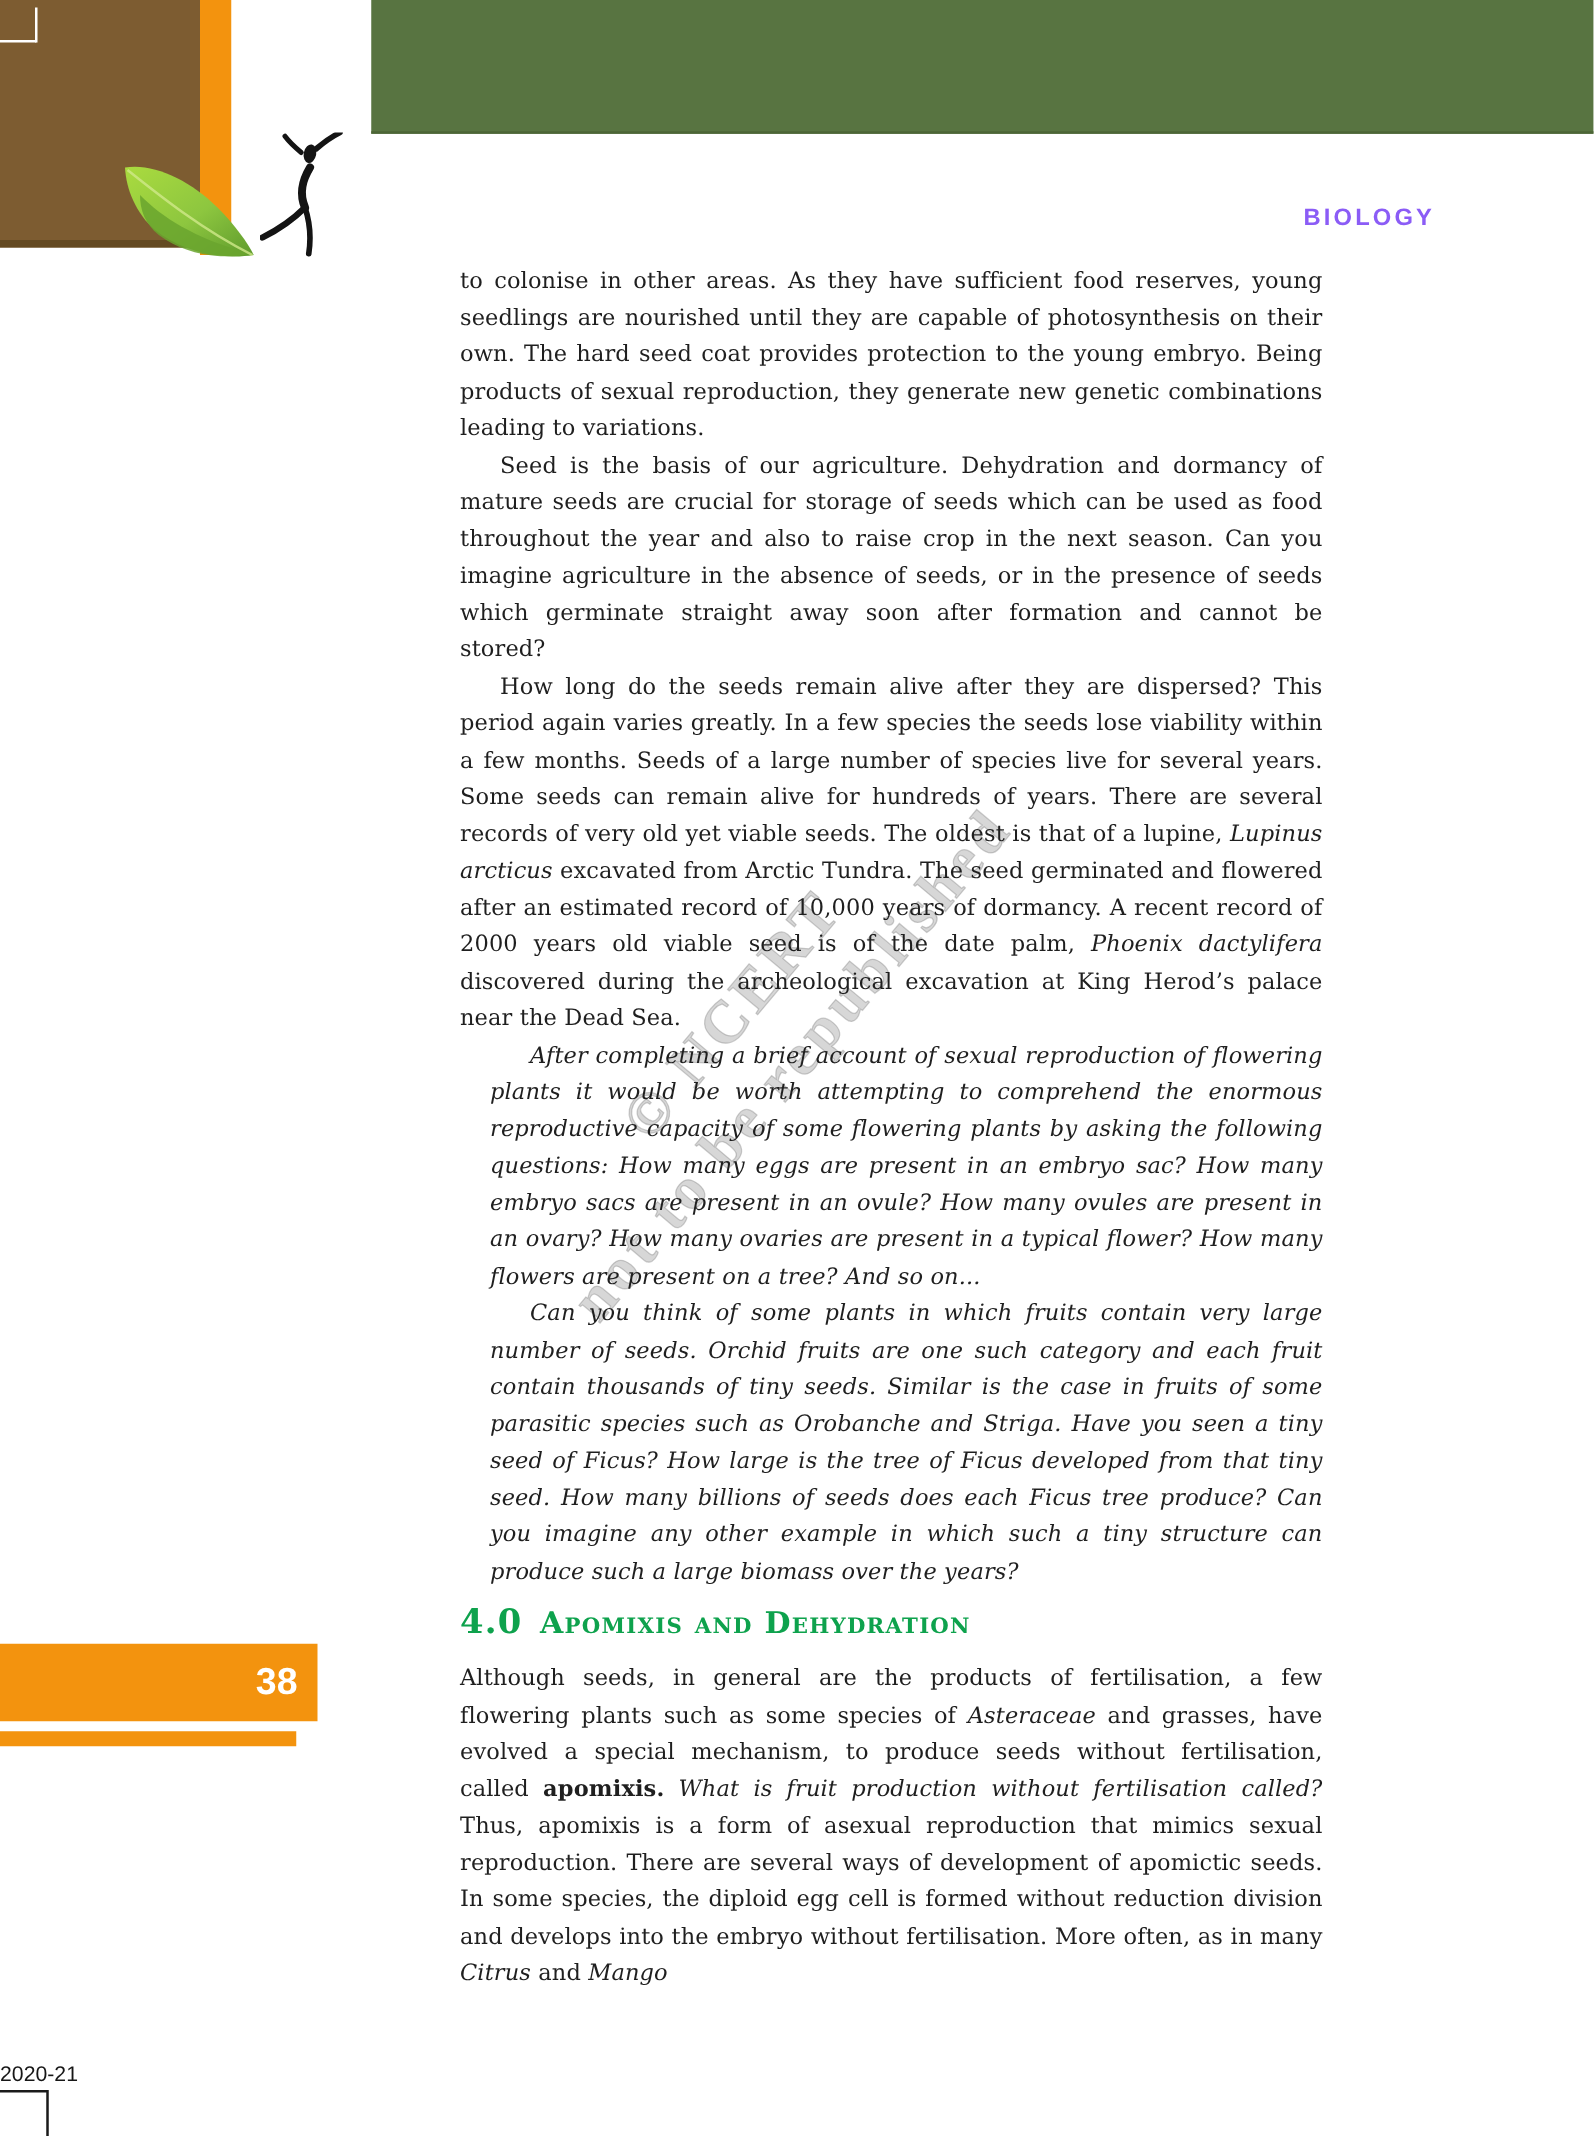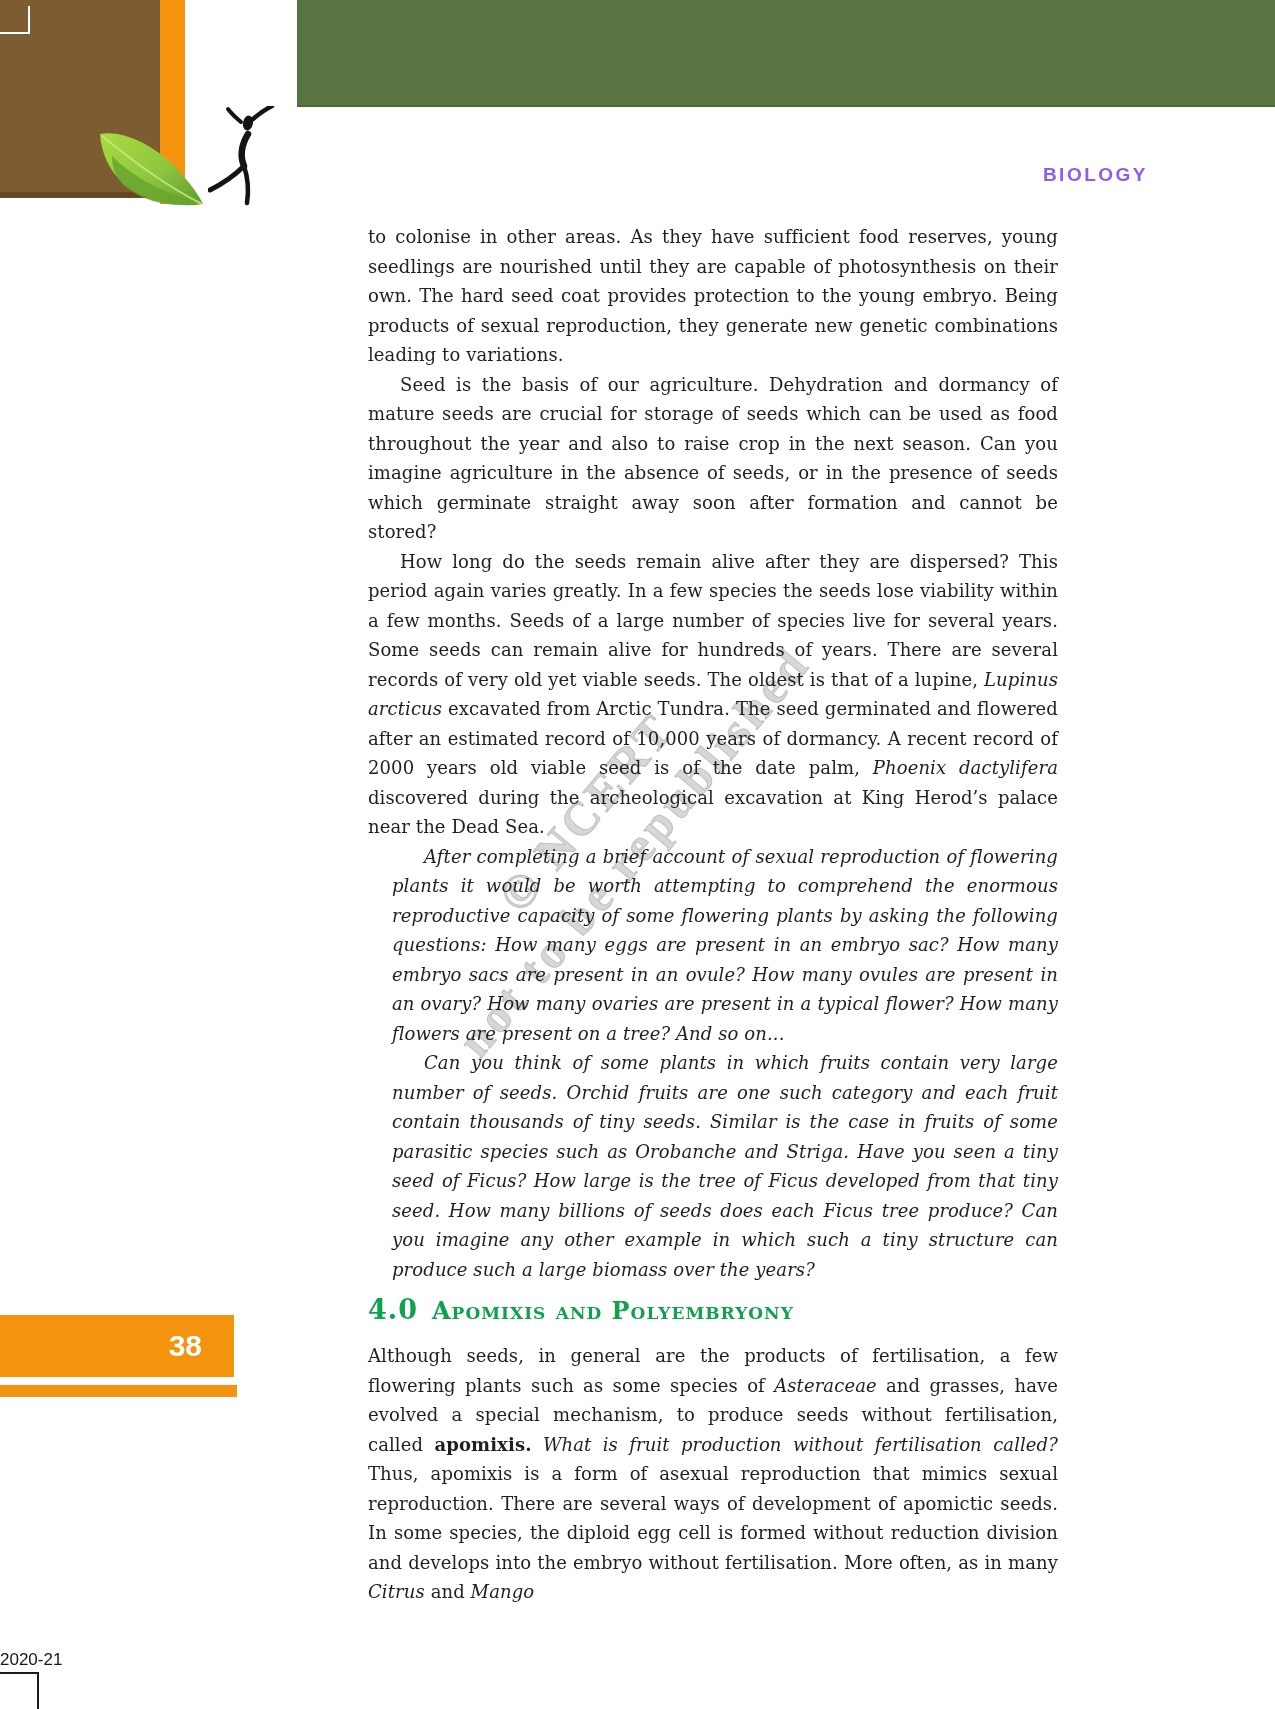--- a/index.html
+++ b/index.html
@@ -26,38 +26,38 @@
   
   .watermark{
     position:absolute;left:330px;top:770px;width:560px;text-align:center;
     transform:rotate(-50deg);
     font-family:"Liberation Serif","DejaVu Serif",serif;font-weight:700;
     font-size:48px;line-height:62px;letter-spacing:4px;
     color:rgba(138,138,138,0.34);-webkit-text-stroke:1px rgba(120,120,120,0.35);
     pointer-events:none;white-space:nowrap;
   }
   
-  .textcol{position:absolute;left:368px;top:222px;width:690px;}
+  .textcol{position:absolute;left:368px;top:210px;width:690px;}
   .para{
     margin:0;font-size:18px;line-height:29.5px;text-align:justify;
     color:#1f1f1f;letter-spacing:0.1px;
   }
   .para.indent{text-indent:32px;}
   .para.ital{font-style:italic;margin-left:24px;}
   .section-heading{
     margin:9px 0 13px 0;color:#0ea24d;font-weight:700;line-height:34px;white-space:nowrap;
   }
   .section-heading .num{font-size:27px;margin-right:14px;letter-spacing:1px;}
   .section-heading .sc{font-size:24px;font-variant:small-caps;letter-spacing:1px;}
   
   .pagenum-box{
-    position:absolute;left:0;top:1315px;width:234px;height:62px;background:#f3930e;
+    position:absolute;left:0;top:1315px;width:254px;height:62px;background:#f3930e;
     font-family:"Liberation Sans","DejaVu Sans",sans-serif;
     color:#ffffff;font-size:30px;font-weight:700;
-    display:flex;align-items:center;justify-content:flex-end;padding-right:32px;box-sizing:border-box;
+    display:flex;align-items:center;justify-content:flex-end;padding-right:16px;box-sizing:border-box;
   }
   .pagenum-strip{position:absolute;left:0;top:1385px;width:237px;height:12px;background:#f3930e;}
   .footer-date{
     position:absolute;left:0;top:1650px;width:1275px;text-align:left;
     font-family:"Liberation Sans","DejaVu Sans",sans-serif;font-size:17px;color:#161616;
   }
 </style>
 </head>
 <body>
 
@@ -104,21 +104,21 @@
   <div class="textcol">
     <div>
         <p class="para"><span>to colonise in other areas. As they have  sufficient food reserves, young seedlings are nourished until they are capable of photosynthesis on their own. The hard seed coat provides protection to the young embryo. Being products of sexual reproduction, they generate new genetic combinations leading to variations.</span></p>
         <p class="para indent"><span>Seed is the basis of our agriculture. Dehydration and dormancy of mature seeds are crucial for storage of seeds which can be used as food throughout the year and also to raise crop in the next season. Can you imagine agriculture in the absence of seeds, or in the presence of seeds which germinate straight away soon after formation and cannot be stored?</span></p>
         <p class="para indent"><span>How long do the seeds remain alive after they are dispersed? This period again varies greatly. In a few species the seeds lose viability within a few months. Seeds of a large number of species live for several years. Some seeds can remain alive for hundreds of years. There are several records of very old yet viable seeds. The oldest is that of a lupine, </span><em>Lupinus arcticus</em><span> excavated from Arctic Tundra. The seed germinated and flowered after an estimated record of 10,000 years of dormancy. A recent record of 2000 years old viable seed is of the date palm, </span><em>Phoenix dactylifera</em><span> discovered during the archeological excavation at King Herod’s palace near the Dead Sea.</span></p>
         <p class="para indent ital"><span>After completing a brief account of sexual reproduction of flowering plants it would be worth attempting to comprehend the enormous reproductive capacity of some flowering plants by asking  the following questions:  How many eggs are present in an embryo sac? How many embryo sacs are present in an ovule? How many ovules are present in an ovary? How many ovaries are present in a typical flower? How many flowers are present on a tree? And so on...</span></p>
         <p class="para indent ital"><span>Can you think of some plants in which fruits contain very large number of seeds. Orchid fruits are one such category and each fruit contain thousands of tiny seeds. Similar is the case in fruits of some parasitic species such as Orobanche and Striga.  Have you seen a tiny seed of Ficus? How large is the tree of Ficus developed from that tiny seed. How many billions of seeds does each Ficus tree produce? Can you imagine any other example in which such a tiny structure can produce such a large biomass over the years?</span></p>
       </div>
 
     <h2 class="section-heading">
-      <span class="num">4.0</span><span class="sc">Apomixis and Polyembryony</span>
+      <span class="num">4.0</span><span class="sc">Apomixis and Dehydration</span>
     </h2>
 
     <div>
         <p class="para"><span>Although seeds, in general are the products of fertilisation, a few flowering plants such as some species of </span><em>Asteraceae</em><span> and grasses, have evolved a special mechanism, to produce seeds without fertilisation, called </span><strong>apomixis.</strong><span> </span><em>What is fruit production without fertilisation called?</em><span> Thus, apomixis is a form of asexual reproduction that mimics sexual reproduction. There are several ways of development of apomictic seeds. In some species, the diploid egg cell is formed without reduction division and develops into the embryo without fertilisation. More often, as in many </span><em>Citrus</em><span> and </span><em>Mango</em></p>
       </div>
   </div>
 
   <div class="pagenum-box">
     <span>38</span>
   </div>

